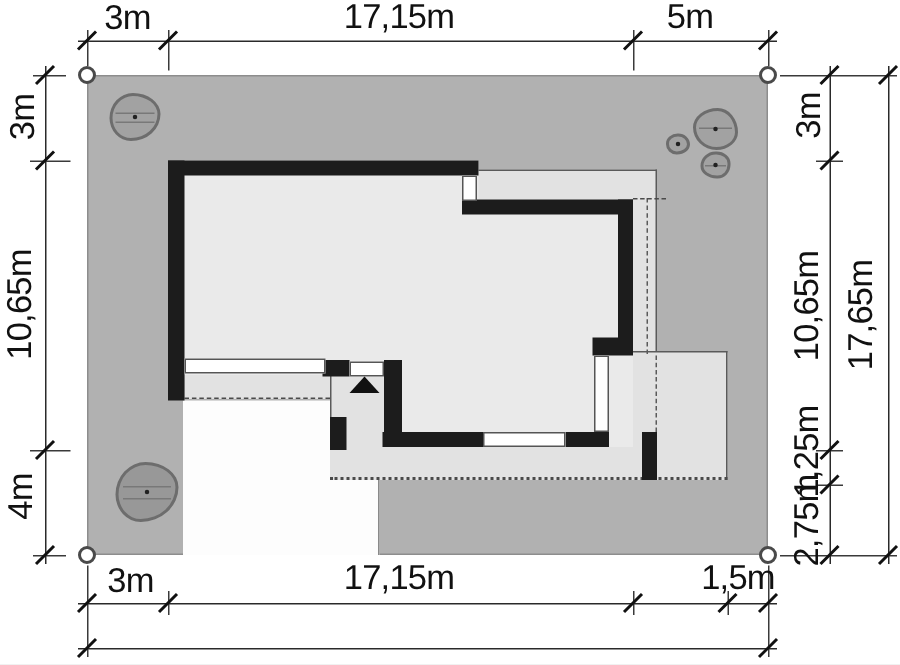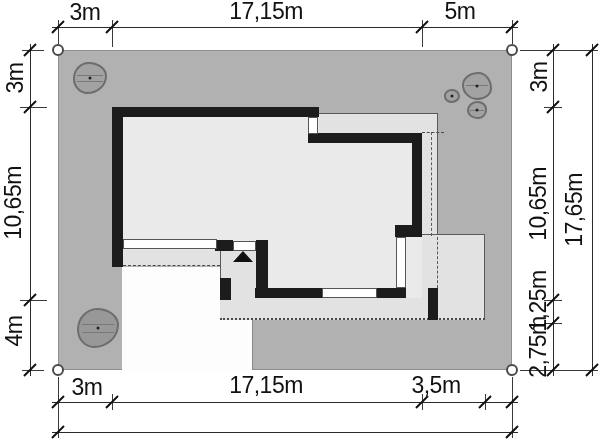--- a/index.html
+++ b/index.html
@@ -160,15 +160,15 @@
   <div class="dlab vert" style="left:14px;top:331px;">4m</div>
 
   <div class="dlab vert" style="left:539px;top:77px;">3m</div>
   <div class="dlab vert" style="left:538px;top:204px;">10,65m</div>
   <div class="dlab vert" style="left:538px;top:301px;">1,25m</div>
   <div class="dlab vert" style="left:538px;top:347px;">2,75m</div>
   <div class="dlab vert" style="left:574px;top:210px;">17,65m</div>
 
   <div class="dlab" style="left:87px;top:387px;">3m</div>
   <div class="dlab" style="left:266px;top:385px;">17,15m</div>
-  <div class="dlab" style="left:436px;top:385px;">3,5m</div>
+  <div class="dlab" style="left:492px;top:385px;">1,5m</div>
 
 </div>
 
 </body></html>

